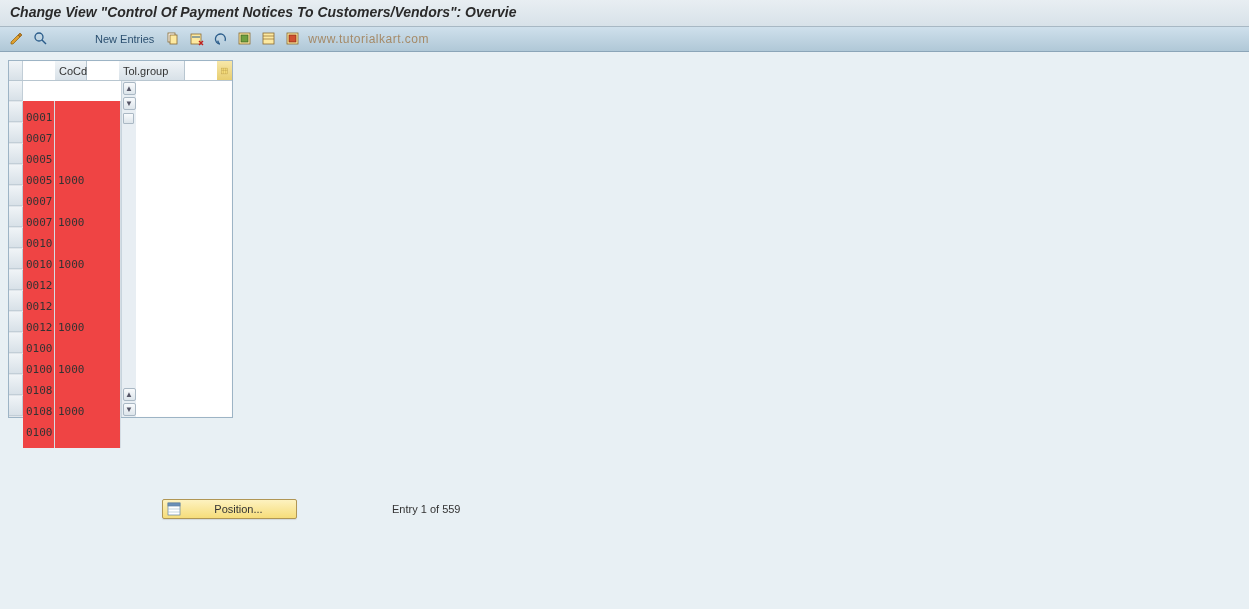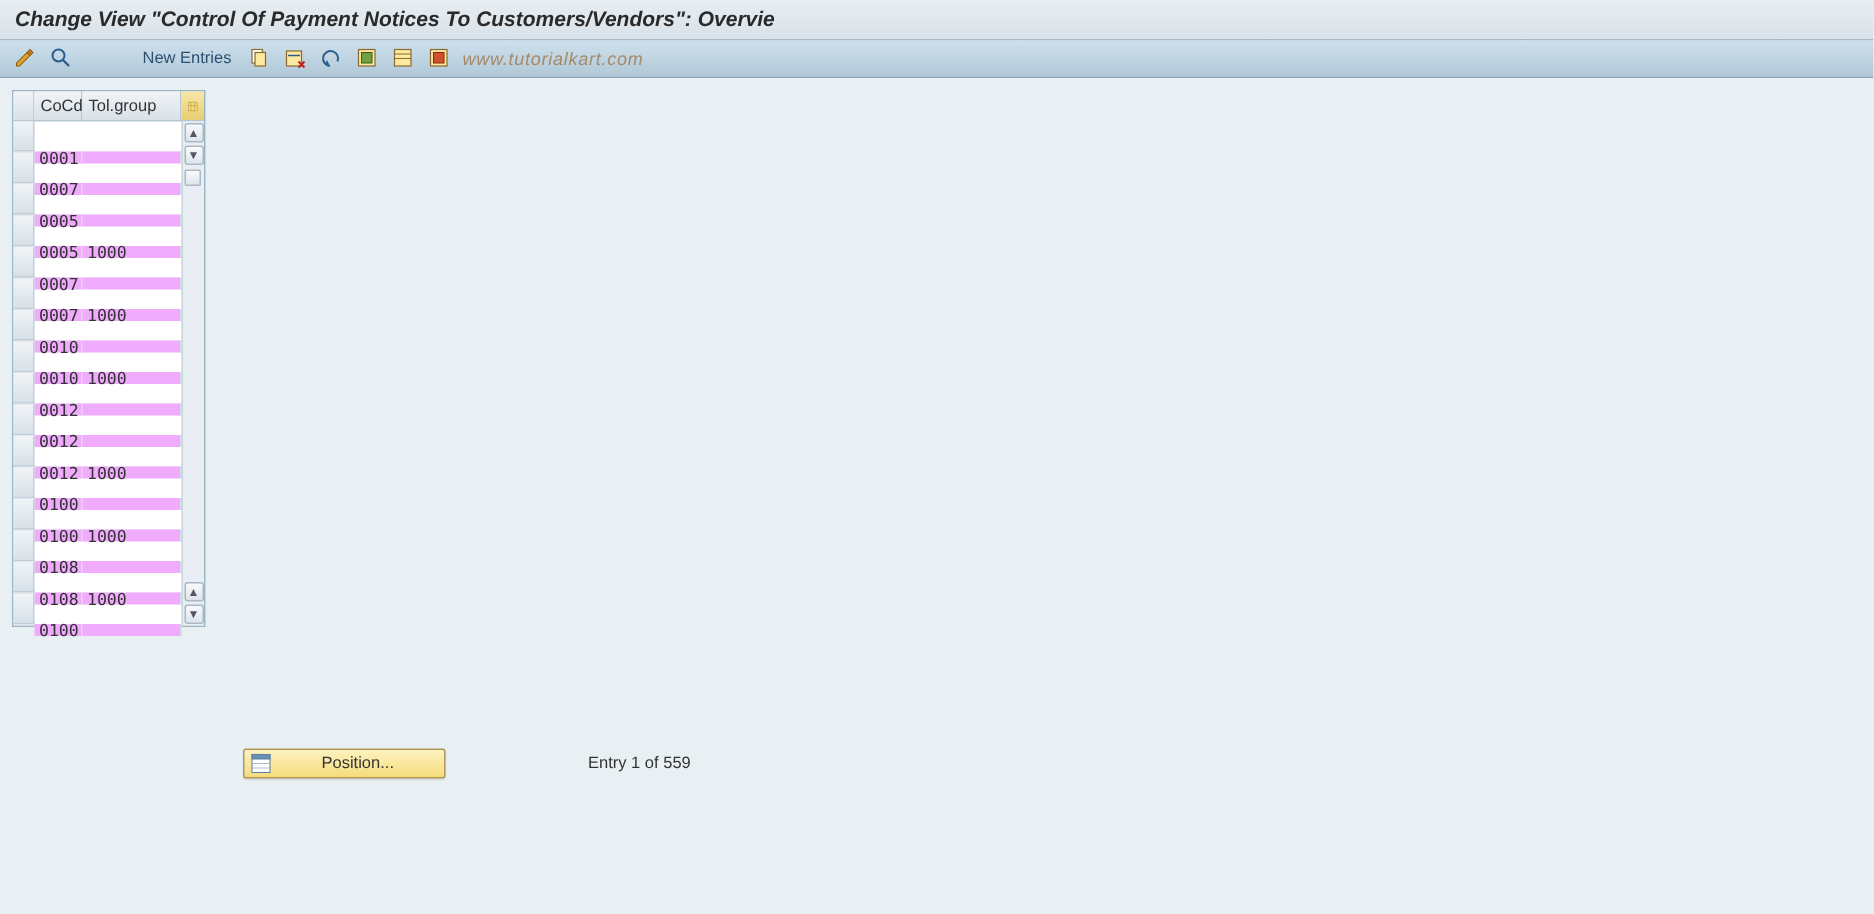--- a/index.html
+++ b/index.html
@@ -52,34 +52,34 @@
       color: #2c5070;
       padding: 0 6px;
       font-size: 11px;
       margin-left: 35px;
     }
     .watermark {
       margin-left: 2px;
       color: #a58a68;
       font-size: 12px;
       letter-spacing: 0.5px;
-      font-style: italic;
     }
     .content-area {
       padding: 8px;
     }
     .table-container {
       display: inline-block;
       border: 1px solid #9db4c5;
       background: #fff;
       box-shadow: inset 0 0 1px rgba(0,0,0,0.1);
     }
     .table-header-row {
       display: flex;
       border-bottom: 1px solid #b8c6d0;
+      gap: 32px;
     }
     .row-selector-header {
       width: 14px;
       height: 19px;
       background: linear-gradient(to bottom, #f0f4f7 0%, #d8e1e8 100%);
       border-right: 1px solid #c2ced7;
     }
     .col-header {
       background: linear-gradient(to bottom, #f0f4f7 0%, #d8e1e8 100%);
       border-right: 1px solid #b8c6d0;
@@ -105,22 +105,22 @@
       border-bottom: 1px solid #e0e6eb;
     }
     .row-selector {
       width: 14px;
       background: linear-gradient(to bottom, #f0f4f7 0%, #d8e1e8 100%);
       border-right: 1px solid #c2ced7;
       border-bottom: 1px solid #c2ced7;
     }
     .data-cell {
       border-right: 1px solid #d4dde4;
-      padding: 4px 3px;
-      background: #f0abfc;
+      padding: 16px 3px;
+      background: #ef4444;
       display: flex;
       align-items: center;
       font-family: "Lucida Console", Monaco, monospace;
       font-size: 11px;
       color: #333;
       margin-top: 20px;
     }
     .scroll-col {
       width: 15px;
       background: #e8eef3;

